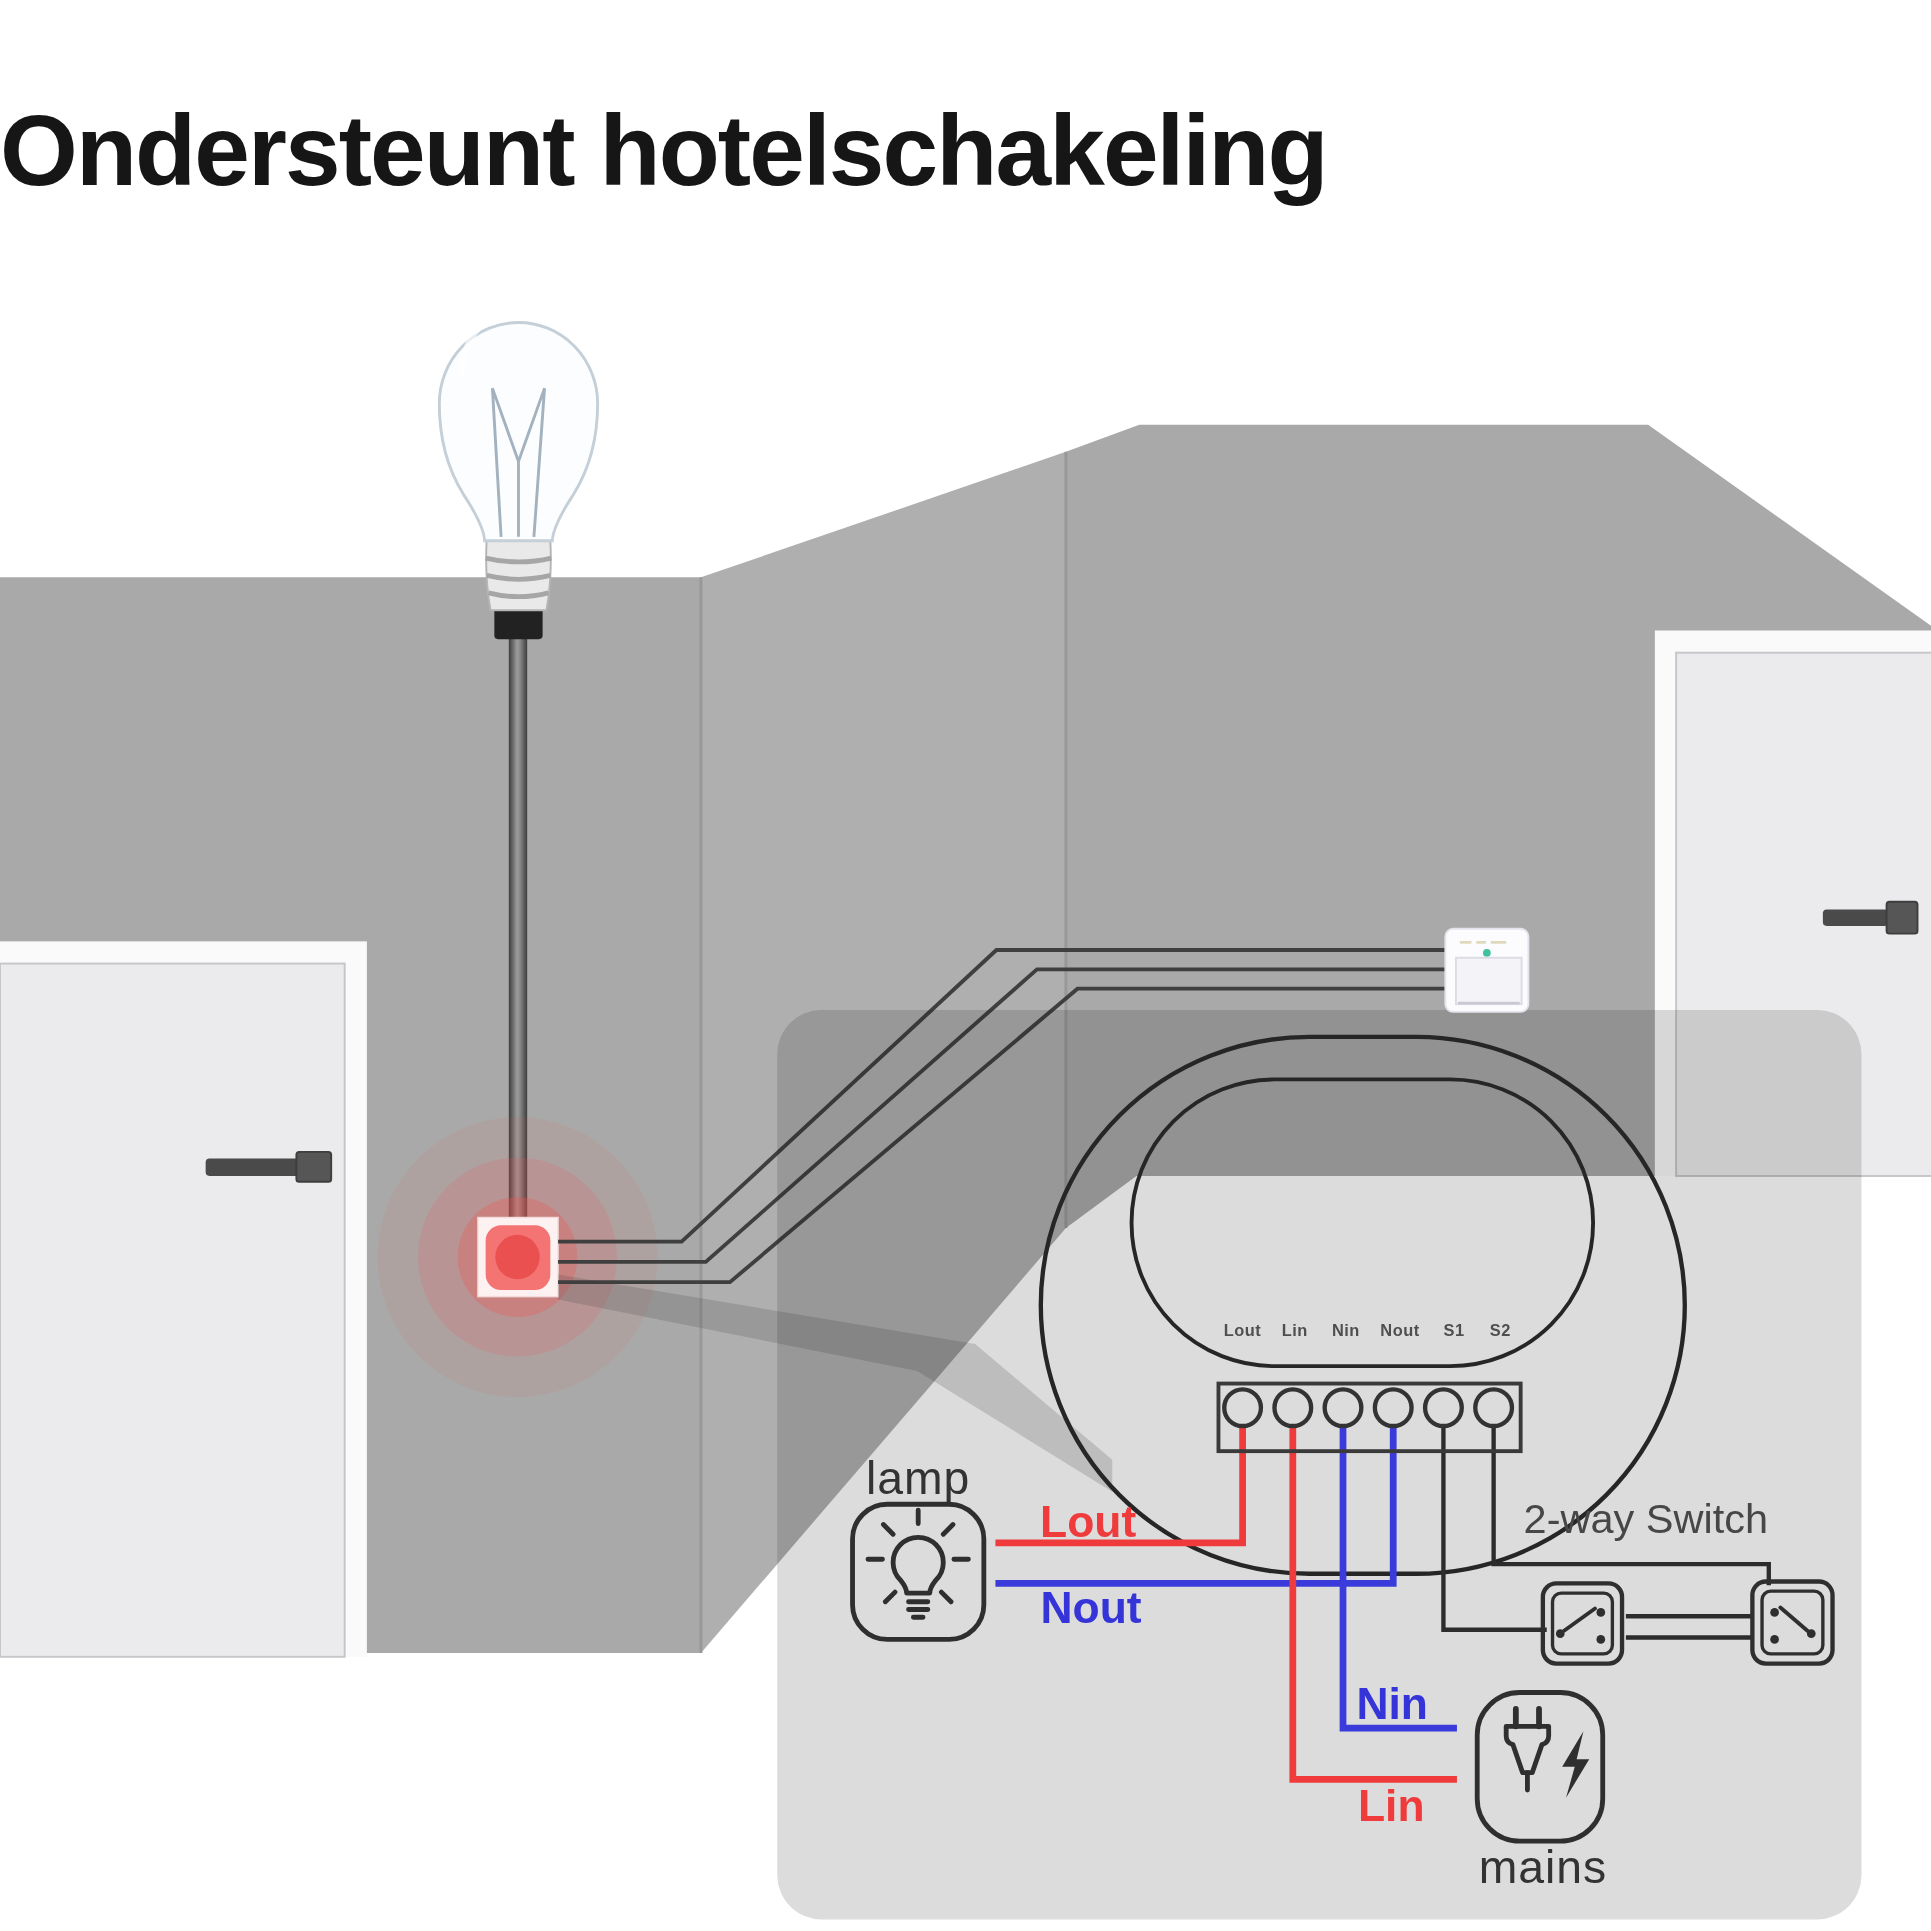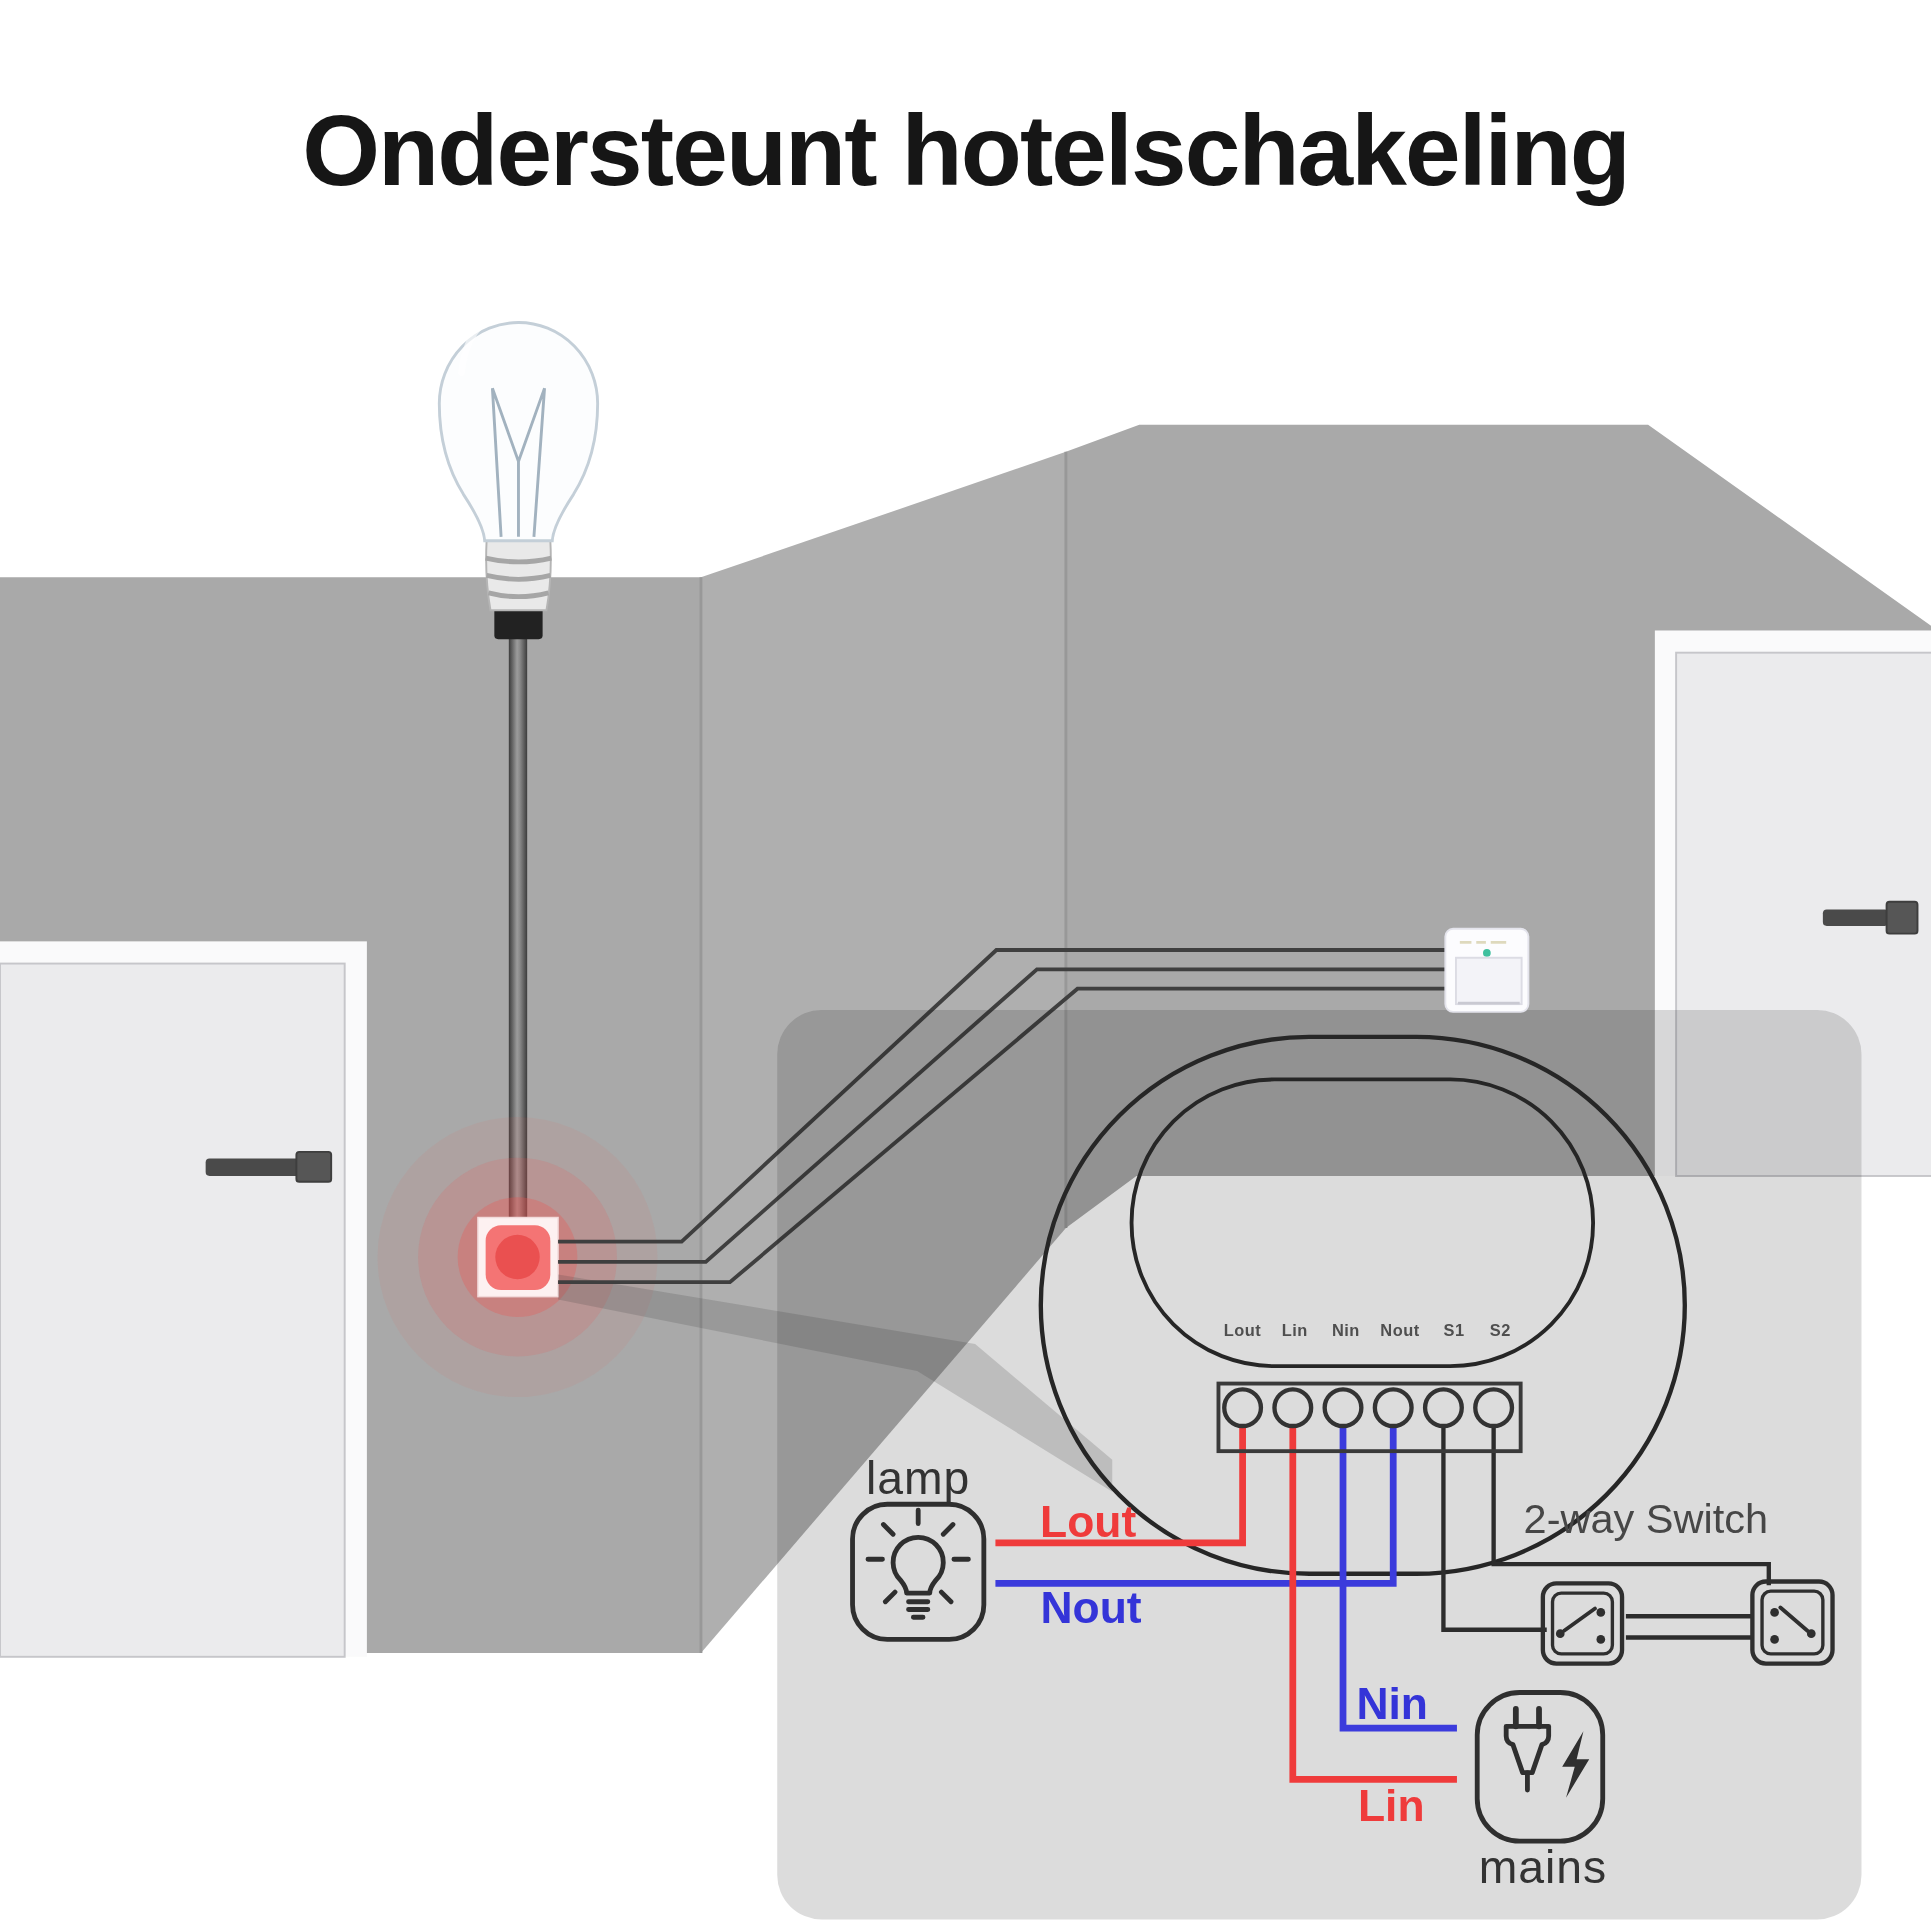--- a/index.html
+++ b/index.html
@@ -1,17 +1,17 @@
 <!DOCTYPE html>
 <html><head>
 <meta charset="utf-8">
 <style>
   html,body{margin:0;padding:0;background:#ffffff;font-family:"Liberation Sans",sans-serif;}
   .stage{position:relative;width:1931px;height:1931px;background:#ffffff;overflow:hidden;}
-  .page-title{position:absolute;top:93px;left:0;width:100%;margin:0;text-align:center;
+  .page-title{position:absolute;top:93px;left:0;width:100%;margin:0;
     font-size:100px;font-weight:800;letter-spacing:-1.9px;color:#161616;line-height:1.15;}
   .scene-svg{position:absolute;left:0;top:0;width:1931px;height:1931px;display:block;}
   
   .w-live{stroke:#ef3b3b;stroke-width:7;fill:none;}
   .w-neutral{stroke:#3b3bdc;stroke-width:7;fill:none;}
   .w-signal{stroke:#2c2c2c;stroke-width:4.5;fill:none;}
   .w-scene{stroke:#3f3f3f;stroke-width:4;fill:none;}
   .outline{stroke:#262626;fill:none;}
   .icon-stroke{stroke:#2f2f2f;fill:none;stroke-linecap:round;stroke-linejoin:round;}
   text{font-family:"Liberation Sans",sans-serif;}

